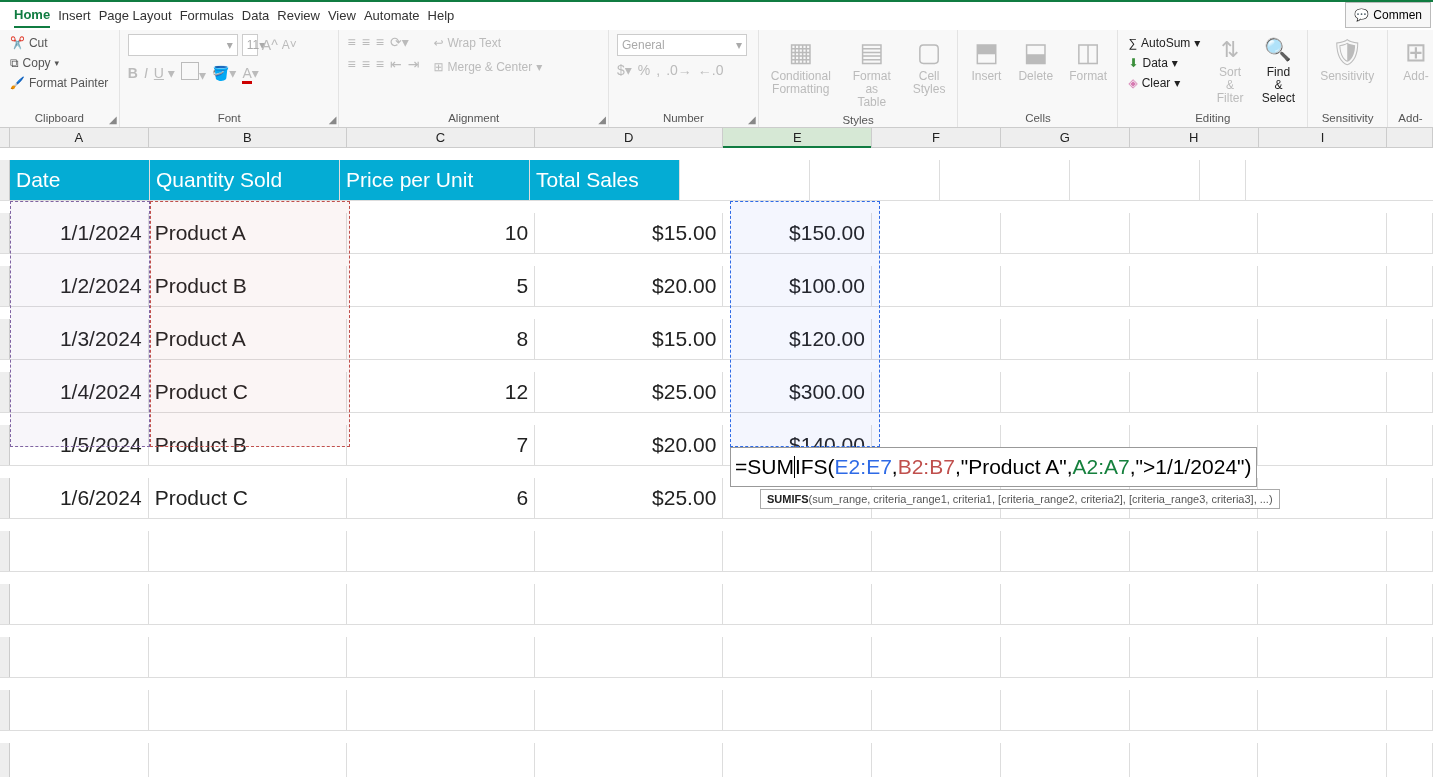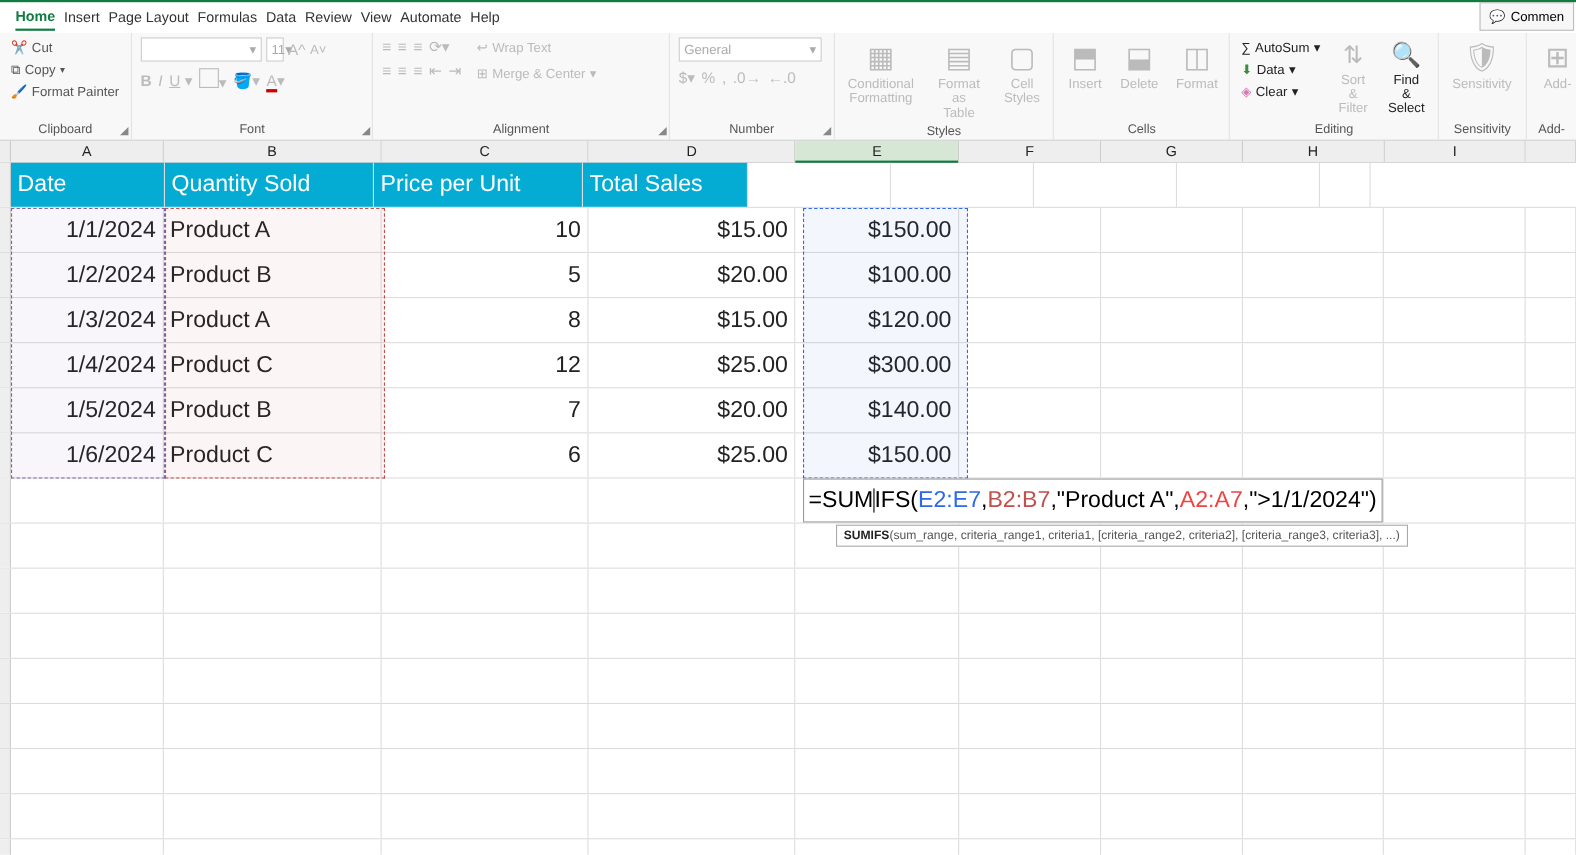--- a/index.html
+++ b/index.html
@@ -37,37 +37,37 @@
 
 
 .grid-wrap { position: relative; }
 .col-headers { display:flex; height:20px; border-bottom:1px solid #ccc; }
 .row-header-space { width:10px; border-right:1px solid #ccc; background:#eee;}
 .col-header { border-right:1px solid #ccc; background:#eee; text-align:center; font-size:13px; line-height:20px; color:#222; position:relative; cursor:cell;}
 .col-header.selected { background:#d6e8d5; }
 .col-header.selected::after{content:'';position:absolute;left:0;right:0;bottom:-1px;height:2px;background:#107c41;}
 
 .grid-body { position: relative; }
-.grid-row { display:flex; height:41px; border-bottom:1px solid #ddd;}
+.grid-row { display:flex; height:41px; border-bottom:1px solid #ddd;margin-top:12px;}
 .grid-row.empty{ height:41px;}
 .row-num { width:10px; border-right:1px solid #ccc; background:#eee; font-size:12px; display:flex; align-items:center; justify-content:center; color:#222;}
 .cell { border-right:1px solid #ddd; padding:0 6px; display:flex; align-items:center; font-size:21px; color:#222; cursor:cell; font-family: Arial, sans-serif;}
 .cell.hdr { background:#04acd4; color:#fff; font-size:21px;}
 .cell.right { justify-content:flex-end;}
 .cell.left{ justify-content:flex-start;}
 
 
 .cA{width:140px;} .cB{width:200px;} .cC{width:190px;} .cD{width:190px;} .cE{width:150px;} .cF{width:130px;} .cG{width:130px;} .cH{width:130px;} .cI{width:130px;} .cJ{width:46px;}
 .range-box { position:absolute; border:1px dashed; pointer-events:none;}
 .range-box.blue{border-color:#2e6ae6; background:rgba(60,110,230,0.06);}
 .range-box.red{border-color:#c0504d; background:rgba(192,80,77,0.06);}
 .range-box.purple{border-color:#8064a2; background:rgba(128,100,162,0.06);}
 
 .formula-cell { position:absolute; background:#fff; border:1px solid #999; padding:5px 4px; font-size:21px; font-family: Arial, sans-serif; white-space:nowrap; display:flex; align-items:center; height:40px;}
-.formula-cell .blue{color:#2e6ae6;} .formula-cell .red{color:#c0504d;} .formula-cell .purple{color:#ef4444;}
+.formula-cell .blue{color:#2e6ae6;} .formula-cell .red{color:#c0504d;} .formula-cell .purple{color:#15803d;}
 
 .tooltip { position:absolute; background:#fff; border:1px solid #aaa; font-size:11px; padding:3px 6px; color:#555; font-family:'Segoe UI', Arial;}
 .tooltip b{font-weight:600; color:#222;}
 
 .launcher{font-size:10px; color:#888; position:absolute; right:2px; bottom:2px;}
 </style>
 </head>
 <body>
 
 <div class="app-top-line"></div>

